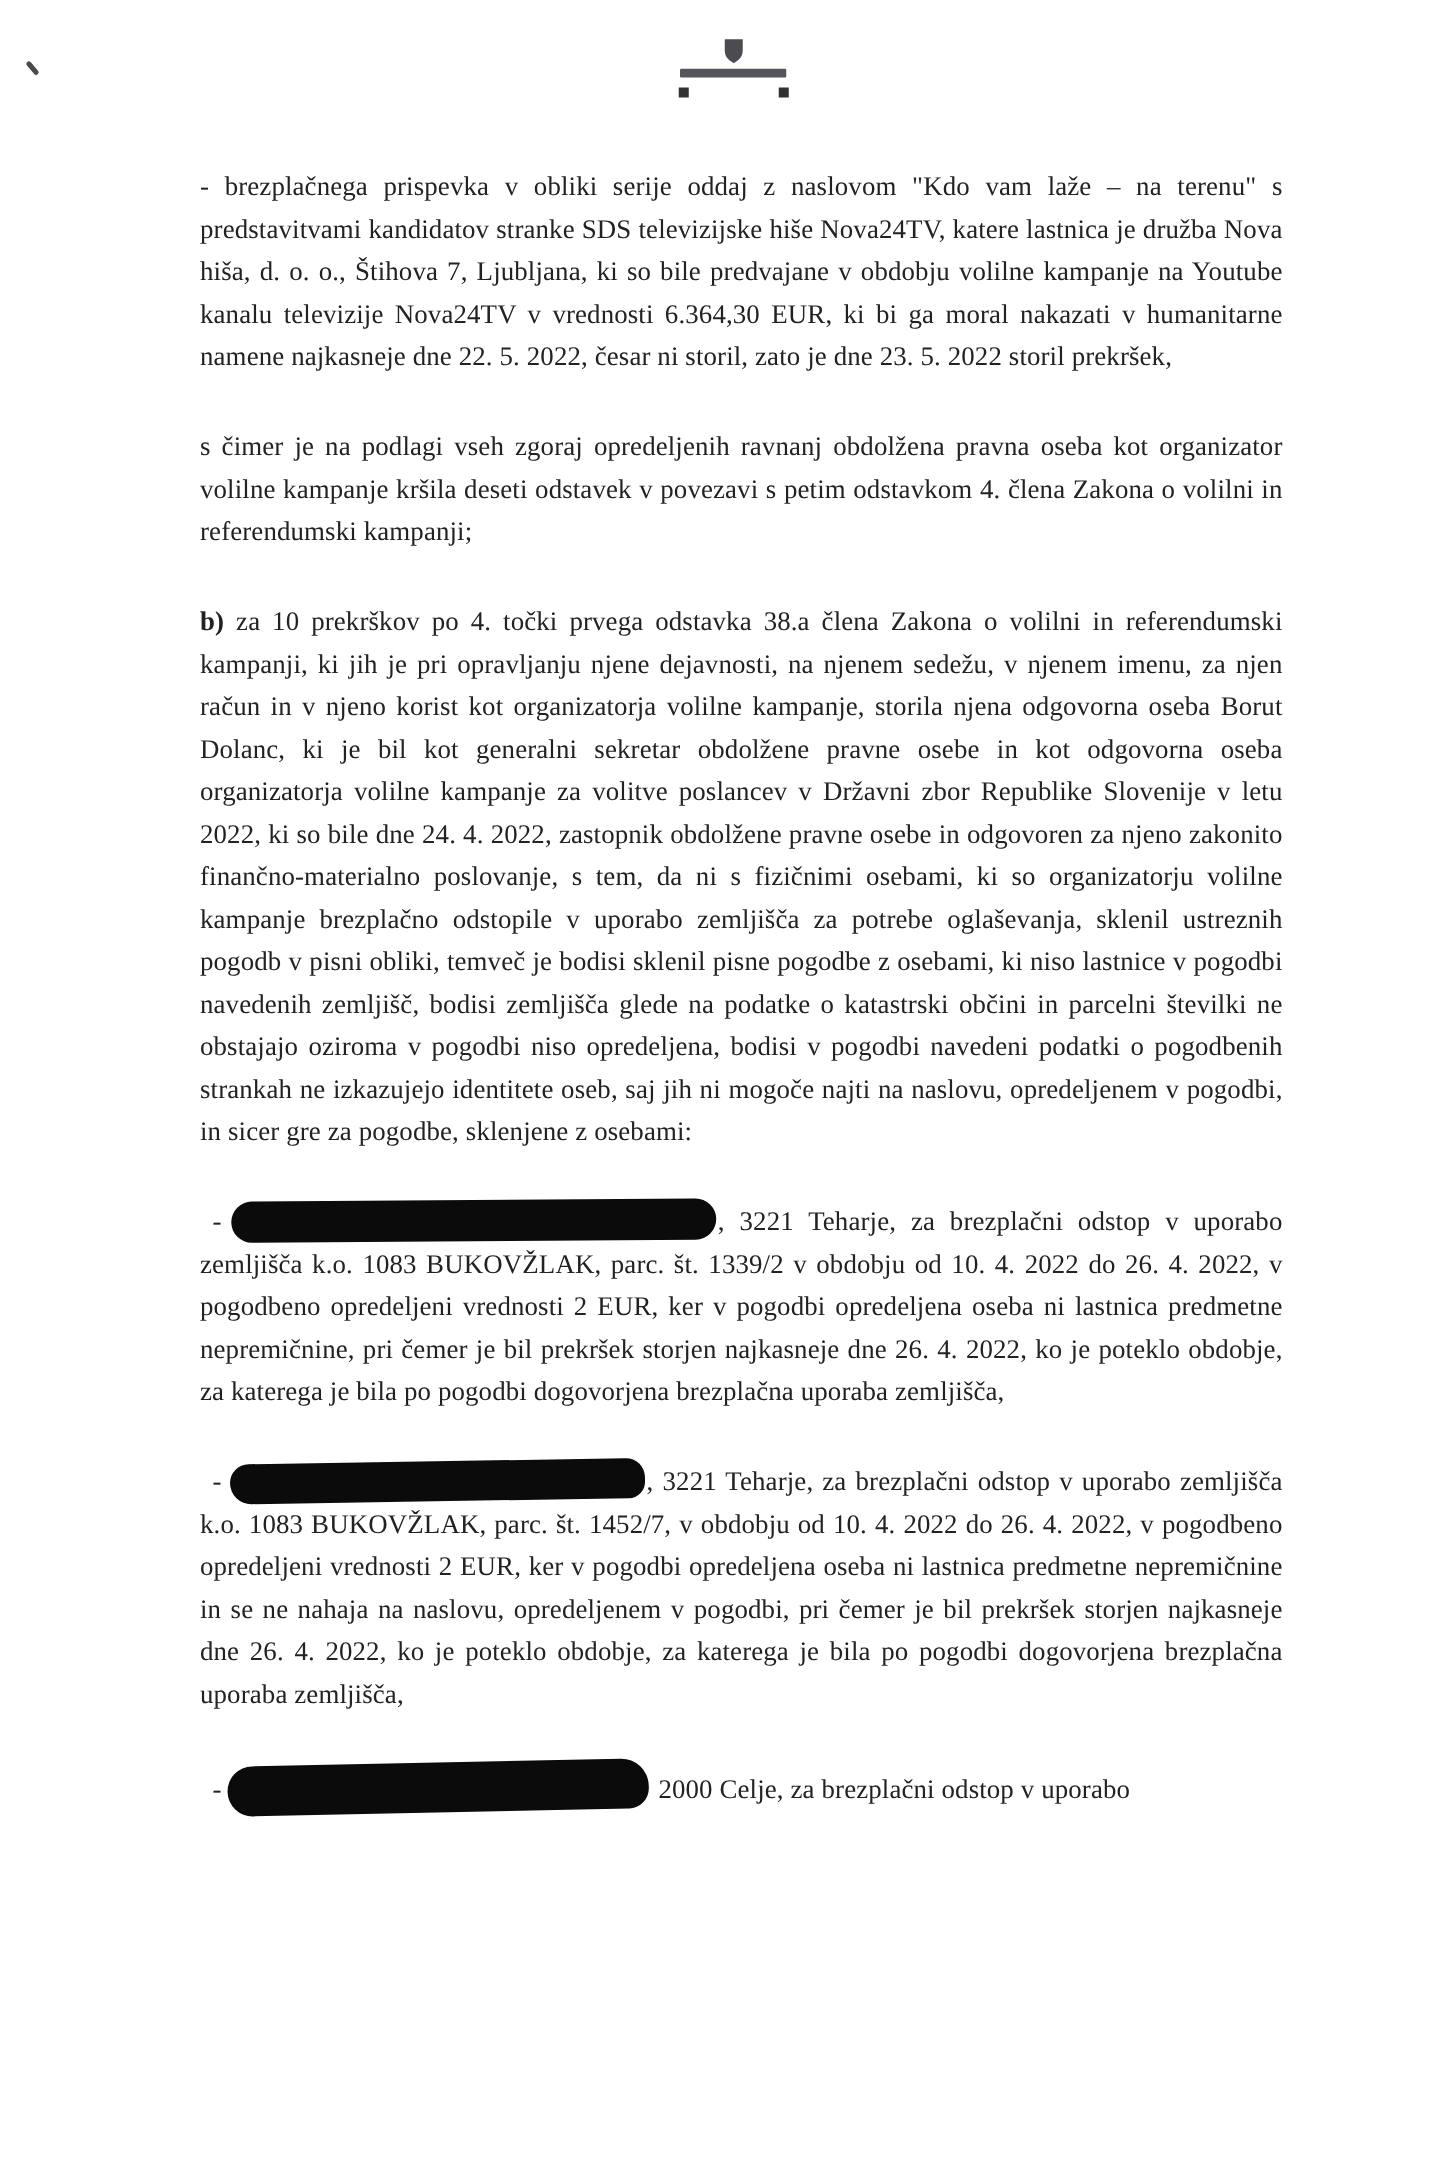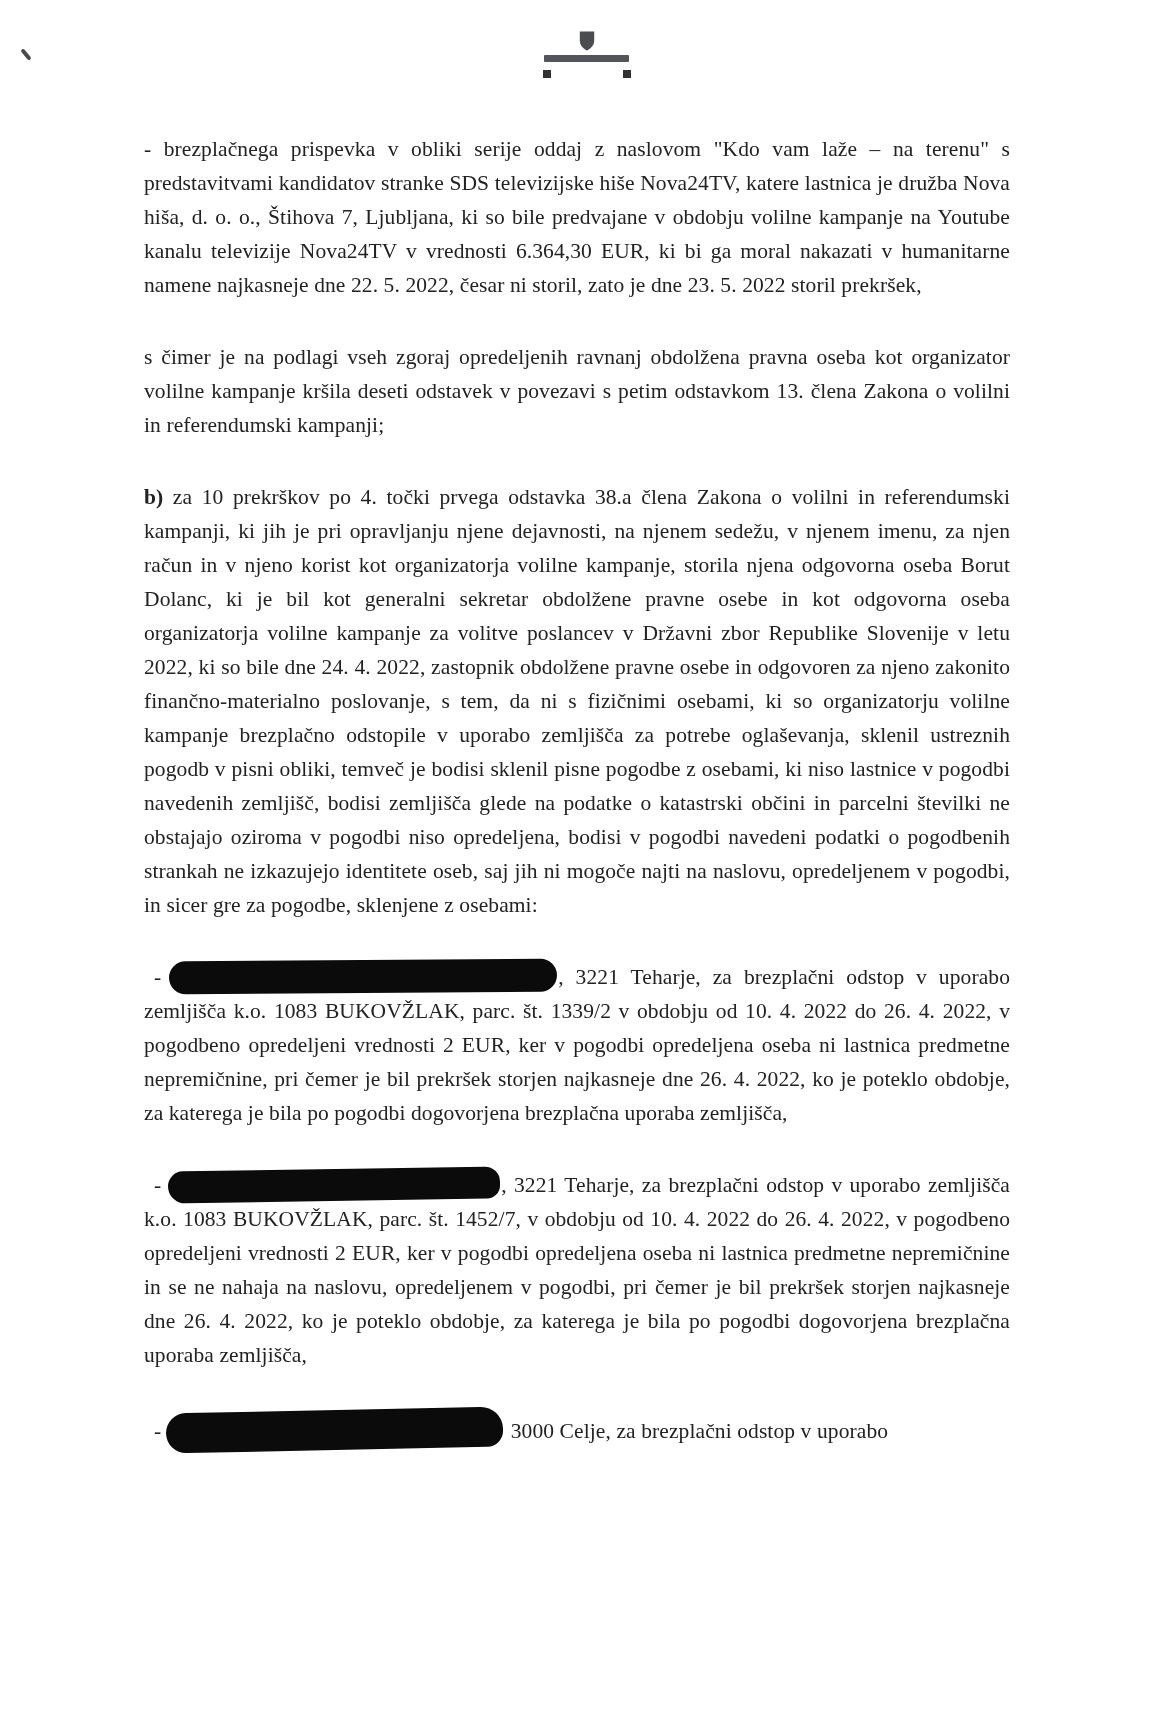--- a/index.html
+++ b/index.html
@@ -45,21 +45,21 @@
     position: absolute;
     top: 40px;
     width: 8px; height: 8px;
     background: #323234;
   }
   .letterhead .dot.left  { left: 0; }
   .letterhead .dot.right { right: 0; }
 
   .textblock {
     position: absolute;
-    top: 132px; left: 144px;
+    top: 132px; left: 160px;
     width: 866px;
     font-size: 21.5px;
     line-height: 34px;
     text-align: justify;
     letter-spacing: 0.1px;
   }
   .para { margin: 0 0 38px 0; }
   .para.item { text-indent: 10px; font-family: Liberation Serif, serif; }
   .lead { font-weight: bold; }
 
@@ -102,24 +102,24 @@
     </svg>
     <div class="rule"></div>
     <span class="dot left"></span>
     <span class="dot right"></span>
   </div>
 
   <div class="textblock">
 
     <p class="para">- brezplačnega prispevka v obliki serije oddaj z naslovom "Kdo vam laže – na terenu" s predstavitvami kandidatov stranke SDS televizijske hiše Nova24TV, katere lastnica je družba Nova hiša, d. o. o., Štihova 7, Ljubljana, ki so bile predvajane v obdobju volilne kampanje na Youtube kanalu televizije Nova24TV v vrednosti 6.364,30 EUR, ki bi ga moral nakazati v humanitarne namene najkasneje dne 22. 5. 2022, česar ni storil, zato je dne 23. 5. 2022 storil prekršek,</p>
 
-    <p class="para">s čimer je na podlagi vseh zgoraj opredeljenih ravnanj obdolžena pravna oseba kot organizator volilne kampanje kršila deseti odstavek v povezavi s petim odstavkom 13. člena Zakona o volilni in referendumski kampanji;</p>
+    <p class="para">s čimer je na podlagi vseh zgoraj opredeljenih ravnanj obdolžena pravna oseba kot organizator volilne kampanje kršila deseti odstavek v povezavi s petim odstavkom 4. člena Zakona o volilni in referendumski kampanji;</p>
 
     <p class="para"><span class="lead">b)</span><span> za 10 prekrškov po 4. točki prvega odstavka 38.a člena Zakona o volilni in referendumski kampanji, ki jih je pri opravljanju njene dejavnosti, na njenem sedežu, v njenem imenu, za njen račun in v njeno korist kot organizatorja volilne kampanje, storila njena odgovorna oseba Borut Dolanc, ki je bil kot generalni sekretar obdolžene pravne osebe in kot odgovorna oseba organizatorja volilne kampanje za volitve poslancev v Državni zbor Republike Slovenije v letu 2022, ki so bile dne 24. 4. 2022, zastopnik obdolžene pravne osebe in odgovoren za njeno zakonito finančno-materialno poslovanje, s tem, da ni s fizičnimi osebami, ki so organizatorju volilne kampanje brezplačno odstopile v uporabo zemljišča za potrebe oglaševanja, sklenil ustreznih pogodb v pisni obliki, temveč je bodisi sklenil pisne pogodbe z osebami, ki niso lastnice v pogodbi navedenih zemljišč, bodisi zemljišča glede na podatke o katastrski občini in parcelni številki ne obstajajo oziroma v pogodbi niso opredeljena, bodisi v pogodbi navedeni podatki o pogodbenih strankah ne izkazujejo identitete oseb, saj jih ni mogoče najti na naslovu, opredeljenem v pogodbi, in sicer gre za pogodbe, sklenjene z osebami:</span></p>
 
     <p class="para item"><span class="dash">-</span><span class="redact r1"></span><span>, 3221 Teharje, za brezplačni odstop v uporabo zemljišča k.o. 1083 BUKOVŽLAK, parc. št. 1339/2 v obdobju od 10. 4. 2022 do 26. 4. 2022, v pogodbeno opredeljeni vrednosti 2 EUR, ker v pogodbi opredeljena oseba ni lastnica predmetne nepremičnine, pri čemer je bil prekršek storjen najkasneje dne 26. 4. 2022, ko je poteklo obdobje, za katerega je bila po pogodbi dogovorjena brezplačna uporaba zemljišča,</span></p>
 
     <p class="para item"><span class="dash">-</span><span class="redact r2"></span><span>, 3221 Teharje, za brezplačni odstop v uporabo zemljišča k.o. 1083 BUKOVŽLAK, parc. št. 1452/7, v obdobju od 10. 4. 2022 do 26. 4. 2022, v pogodbeno opredeljeni vrednosti 2 EUR, ker v pogodbi opredeljena oseba ni lastnica predmetne nepremičnine in se ne nahaja na naslovu, opredeljenem v pogodbi, pri čemer je bil prekršek storjen najkasneje dne 26. 4. 2022, ko je poteklo obdobje, za katerega je bila po pogodbi dogovorjena brezplačna uporaba zemljišča,</span></p>
 
-    <p class="para item"><span class="dash">-</span><span class="redact r3"></span><span> 3000 Celje, za brezplačni odstop v uporabo</span></p>
+    <p class="para item"><span class="dash">-</span><span class="redact r3"></span><span> 2000 Celje, za brezplačni odstop v uporabo</span></p>
 
   </div>
 </div>
 
 </body></html>

